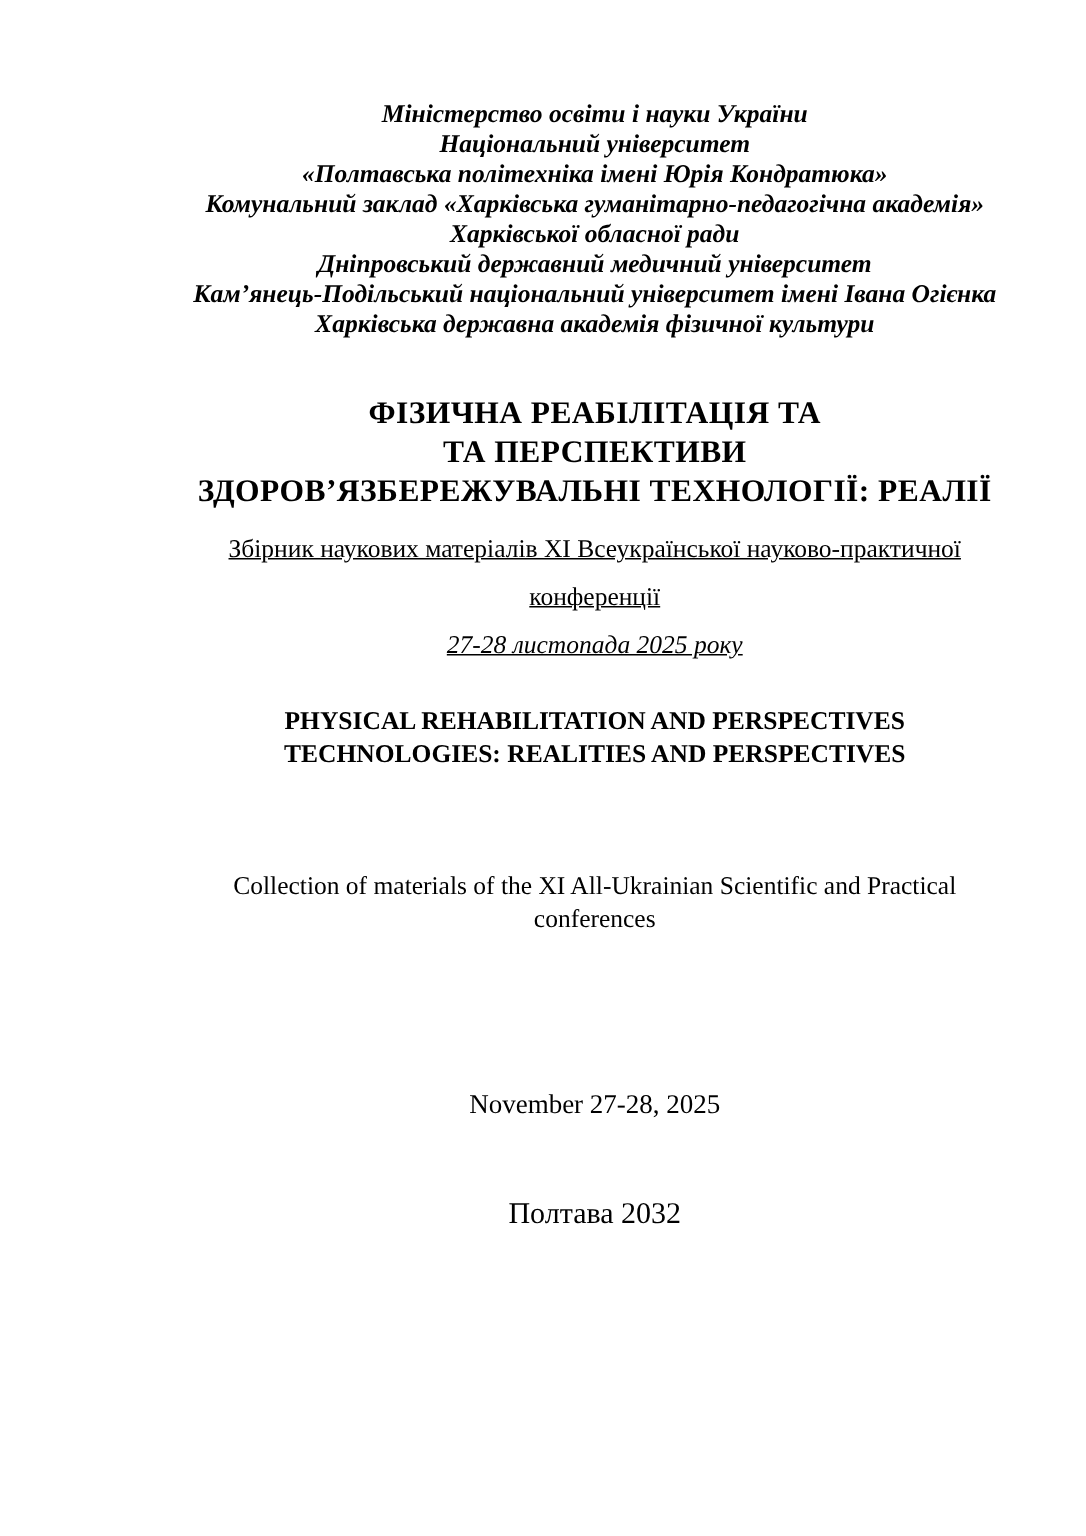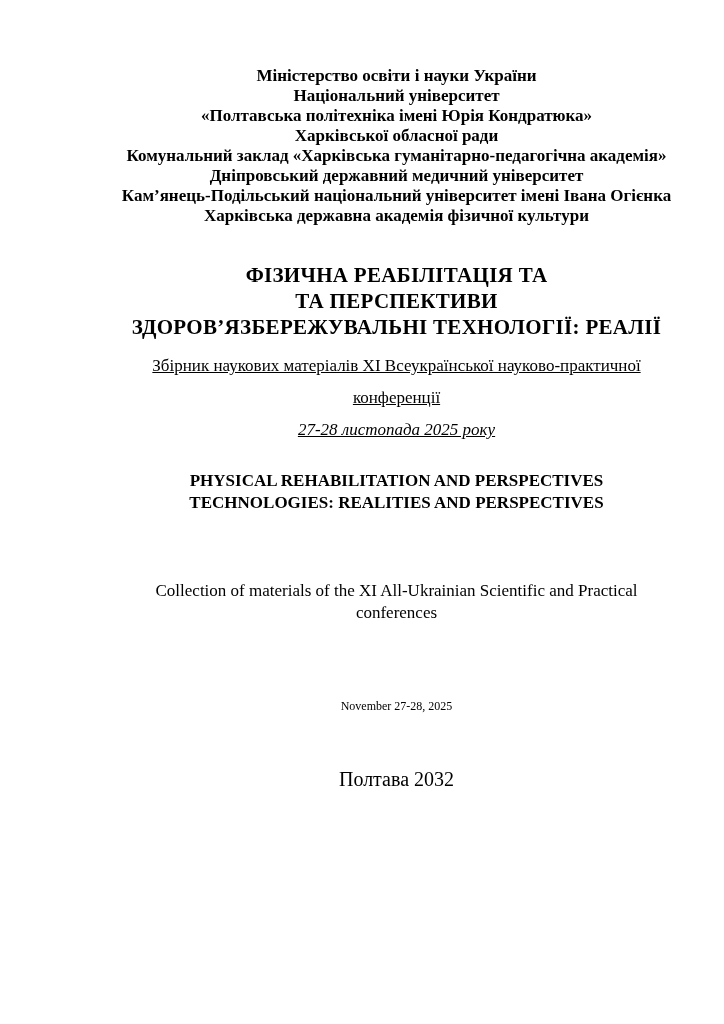--- a/index.html
+++ b/index.html
@@ -21,20 +21,21 @@
     left: 103px;
     top: 0;
     width: 587px;
     text-align: center;
     padding-top: 66px;
   }
   .institutions {
     font-weight: 700;
     font-size: 17px;
     line-height: 20px;
+    font-style: italic;
   }
   .title-uk {
     margin: 36px 0 0 0;
     font-weight: 700;
     font-size: 21px;
     line-height: 26px;
     letter-spacing: 0.3px;
     text-align: center;
   }
   .subtitle-uk {
@@ -51,41 +52,41 @@
     font-weight: 700;
     font-size: 17px;
     line-height: 22px;
   }
   .subtitle-en {
     margin-top: 66px;
     font-size: 17px;
     line-height: 22px;
   }
   .date-en {
-    margin-top: 70px;
-    font-size: 12px;
+    margin-top: 100px;
+    font-size: 18px;
     line-height: 24px;
   }
   .imprint {
     margin-top: 49px;
     font-size: 20px;
     line-height: 24px;
   }
 </style>
 </head>
 <body>
 
 <div class="content">
 
   <header class="institutions">
     <div>Міністерство освіти і науки України</div>
     <div>Національний університет</div>
     <div>«Полтавська політехніка імені Юрія Кондратюка»</div>
+    <div>Комунальний заклад «Харківська гуманітарно-педагогічна академія»</div>
     <div>Харківської обласної ради</div>
-    <div>Комунальний заклад «Харківська гуманітарно-педагогічна академія»</div>
     <div>Дніпровський державний медичний університет</div>
     <div>Кам’янець-Подільський національний університет імені Івана Огієнка</div>
     <div>Харківська державна академія фізичної культури</div>
   </header>
 
   <h1 class="title-uk">
     <div>ФІЗИЧНА РЕАБІЛІТАЦІЯ ТА</div>
     <div>ТА ПЕРСПЕКТИВИ</div>
     <div>ЗДОРОВ’ЯЗБЕРЕЖУВАЛЬНІ ТЕХНОЛОГІЇ: РЕАЛІЇ</div>
   </h1>

